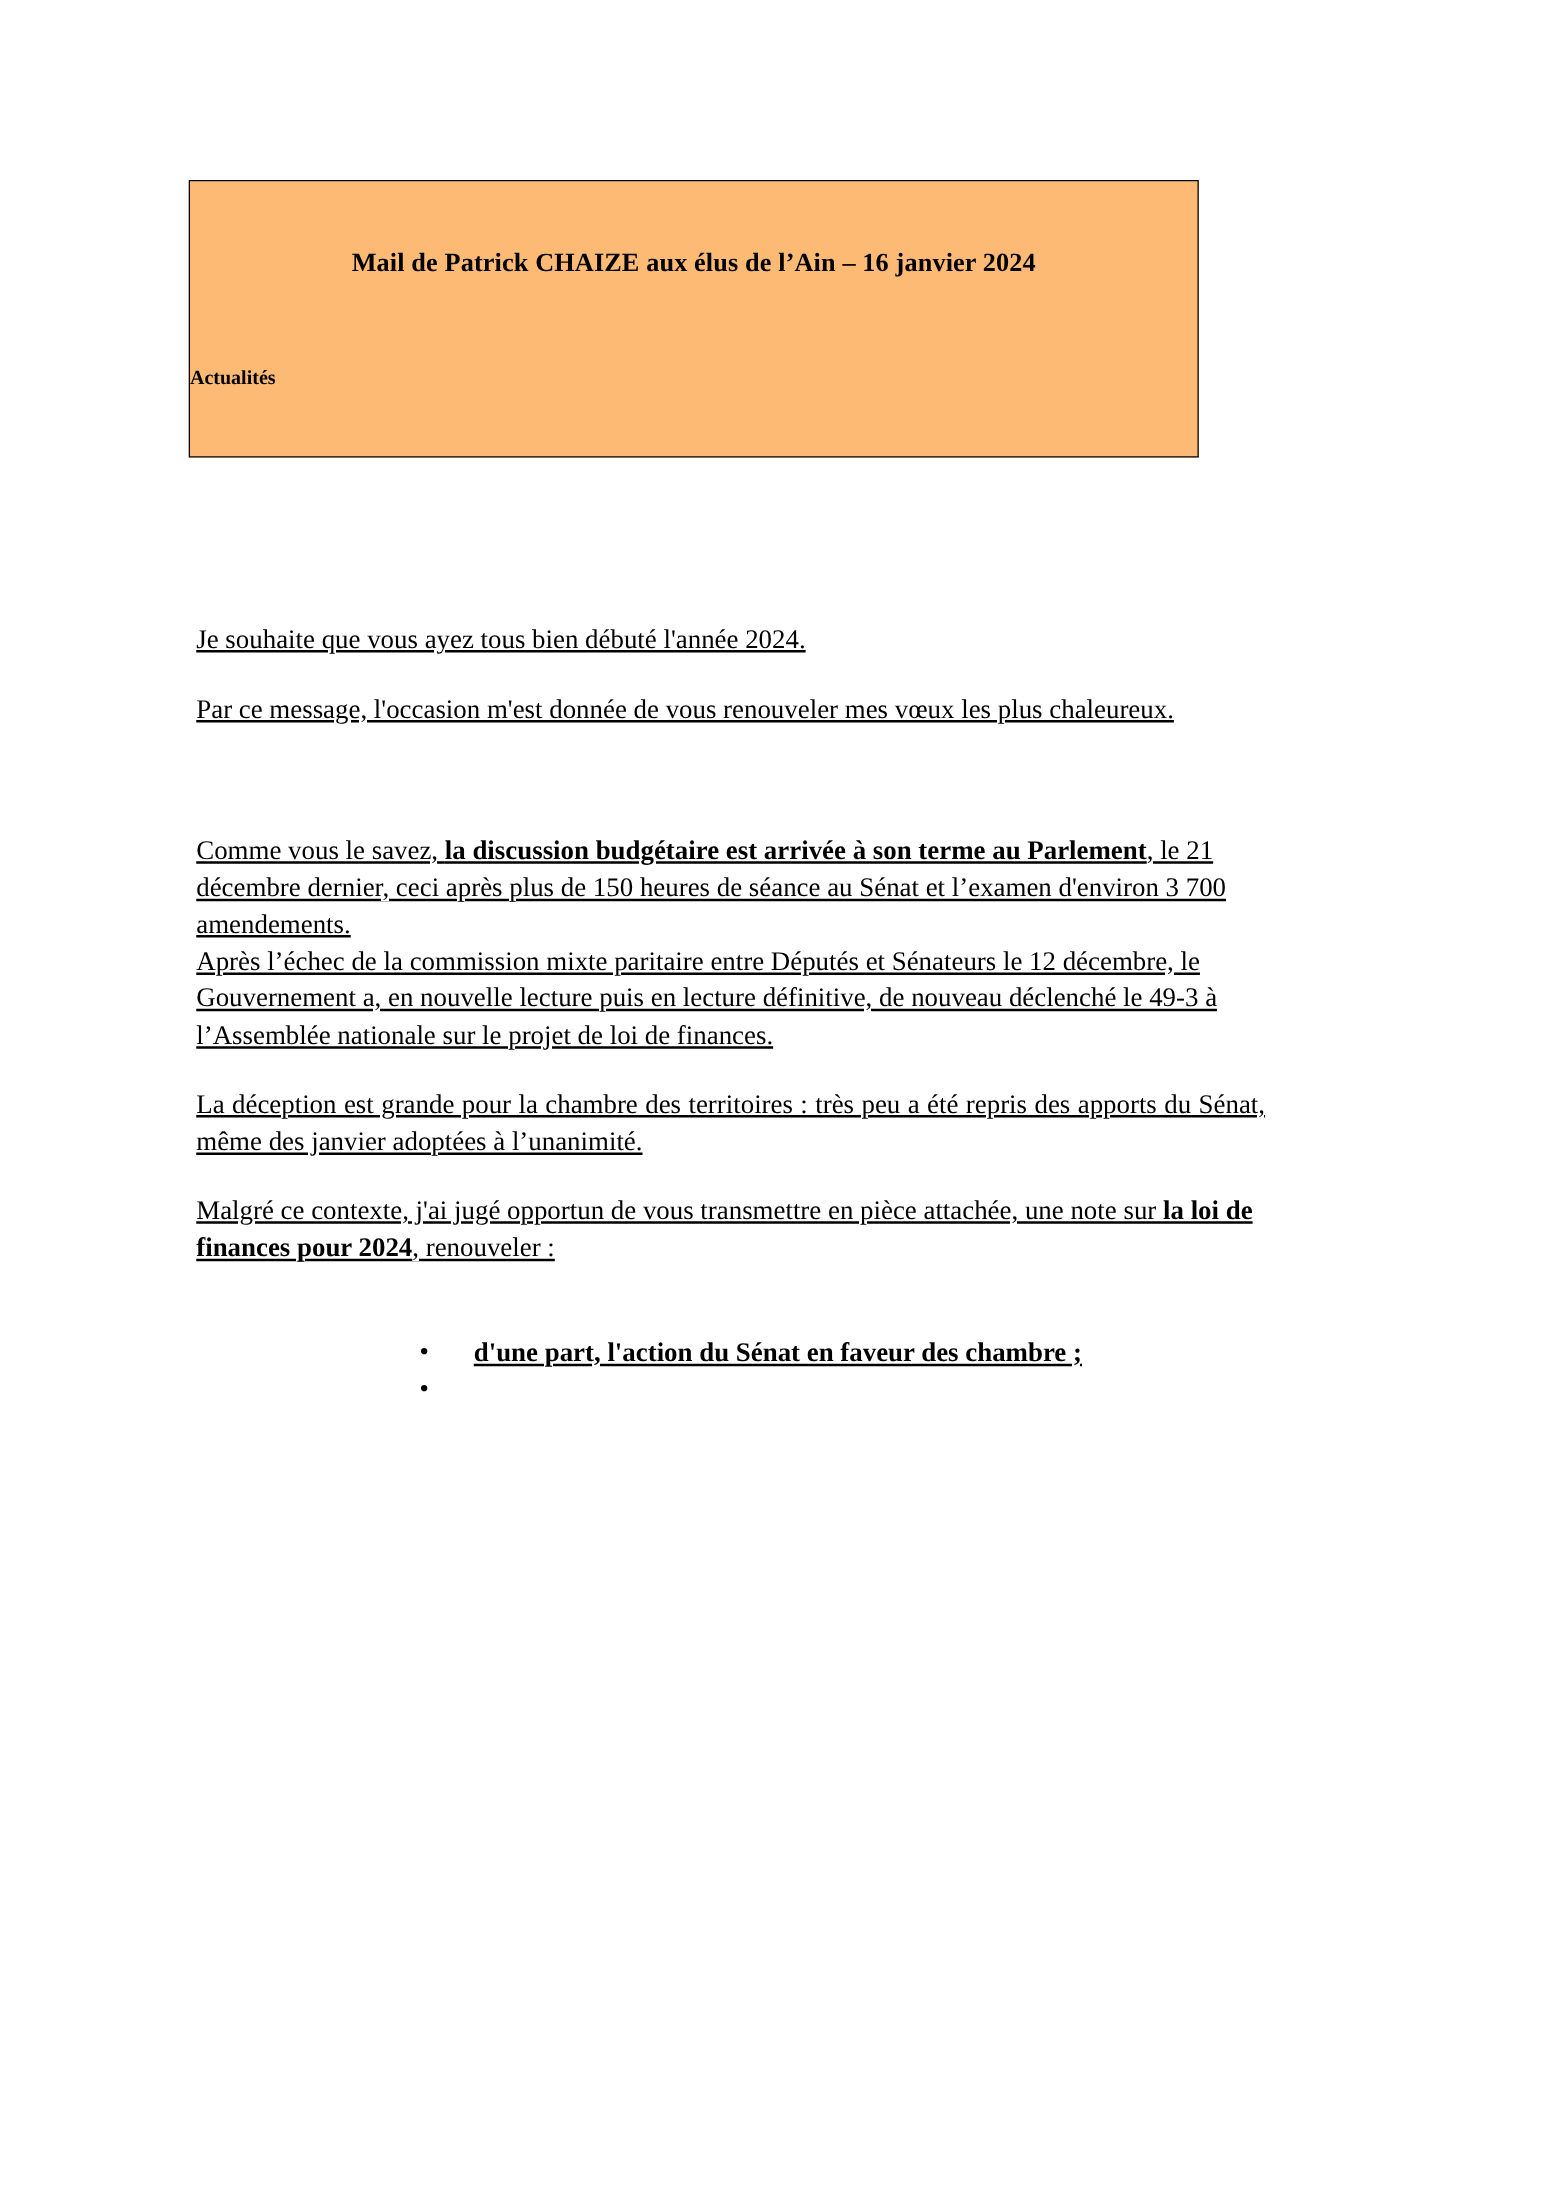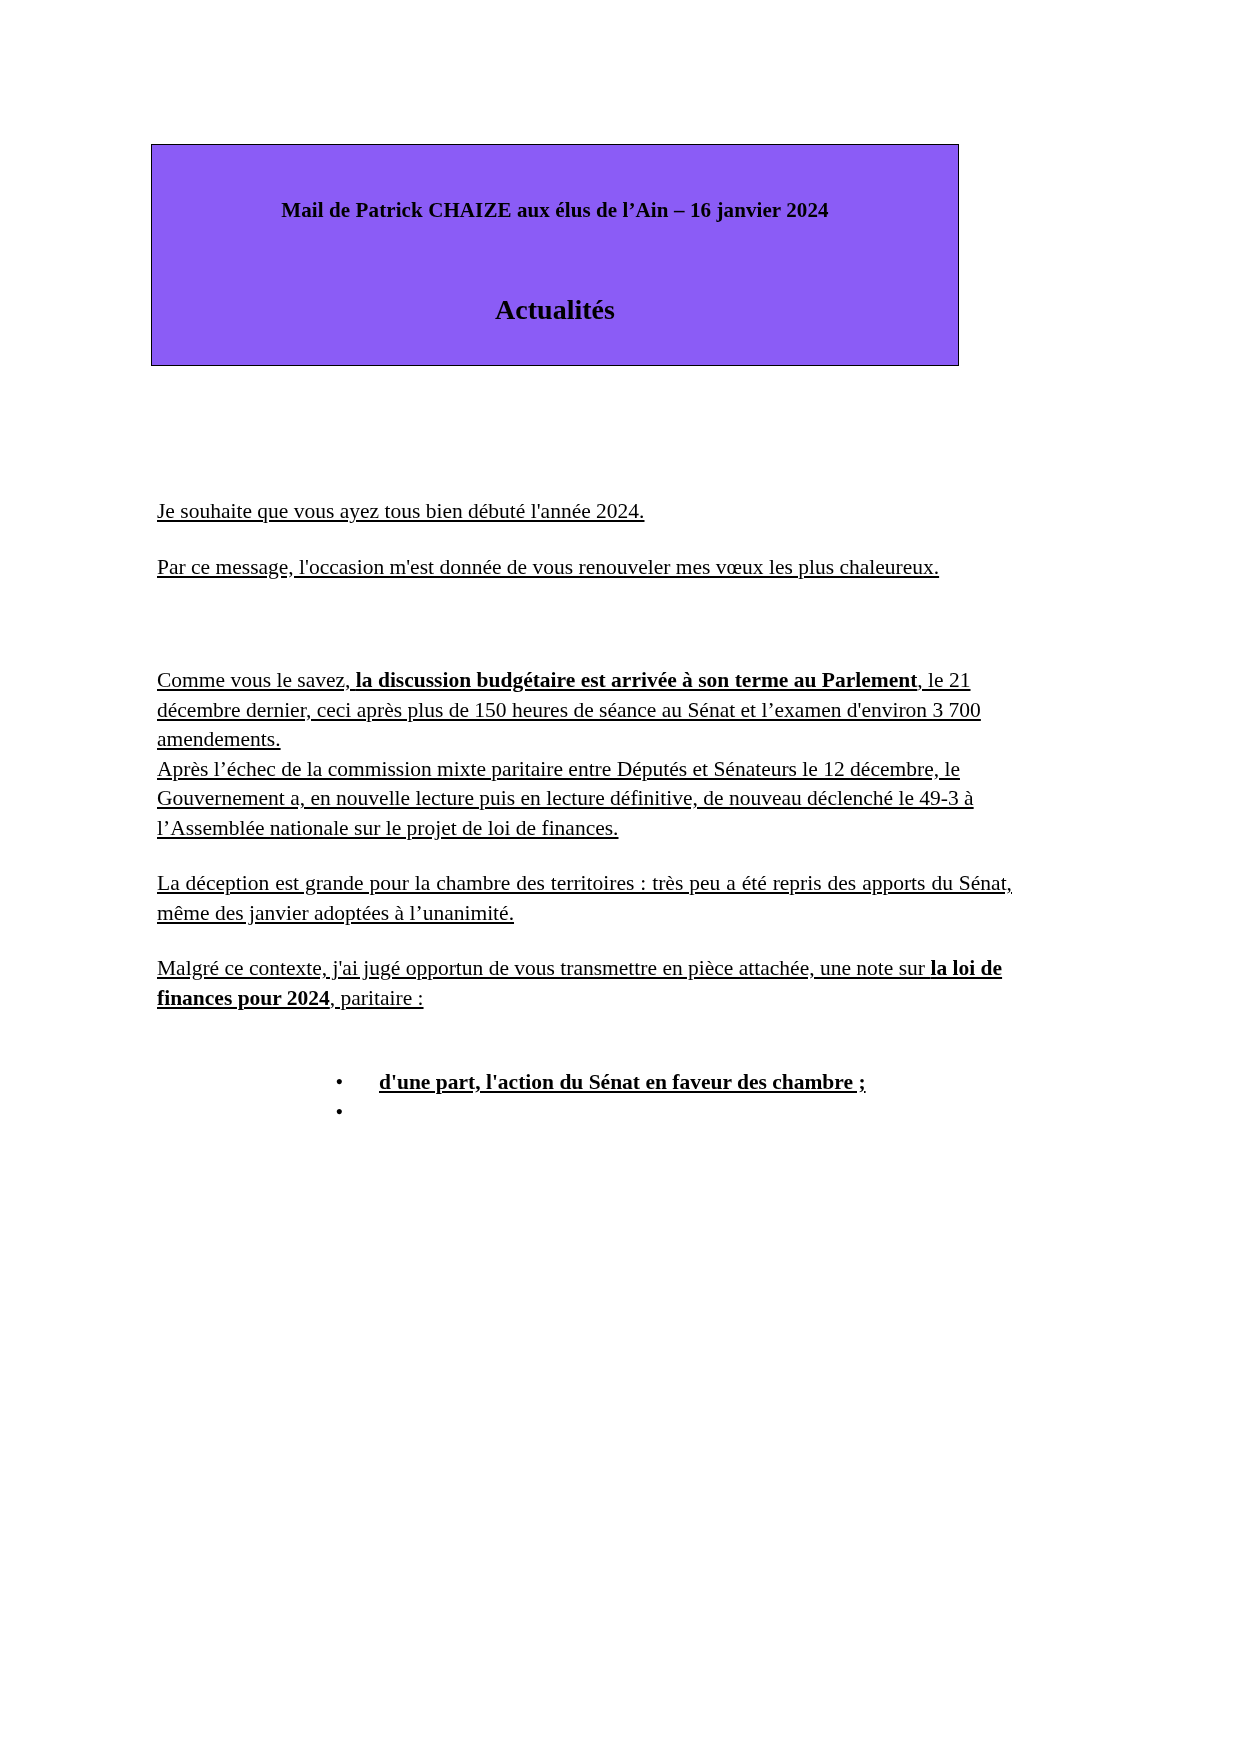--- a/index.html
+++ b/index.html
@@ -27,42 +27,41 @@
 
   
   .header-box {
     position: absolute;
     left: 151px;
     top: 144px;
     width: 808px;
     height: 222px;
     border: 1px solid #000000;
     box-sizing: border-box;
-    background: #8b5cf6;
+    background: #fdba74;
     padding-left: 42px;
   }
   .header-title {
     position: absolute;
     left: 0;
     top: 53px;
     width: 100%;
     text-align: center;
     font-weight: bold;
     font-size: 21px;
     letter-spacing: 0.1px;
     line-height: 1.2;
   }
   .header-subtitle {
     position: absolute;
     left: 0;
     top: 148px;
     width: 100%;
-    text-align: center;
     font-weight: bold;
-    font-size: 28px;
+    font-size: 16px;
     line-height: 1.2;
   }
 
   
   .body-area {
     position: absolute;
     left: 157px;
     top: 497px;
     width: 855px;
     text-decoration: underline;
@@ -130,21 +129,21 @@
     <p class="para"><span>Comme vous le savez, </span><b>la discussion budgétaire est arrivée à son terme au Parlement</b><span>, le 21 décembre dernier, ceci après plus de 150 heures de séance au Sénat et l’examen d'environ 3 700 amendements.</span></p>
 
     <p class="para">Après l’échec de la commission mixte paritaire entre Députés et Sénateurs le 12 décembre, le Gouvernement a, en nouvelle lecture puis en lecture définitive, de nouveau déclenché le 49-3 à l’Assemblée nationale sur le projet de loi de finances.</p>
 
     <div class="gap-sm"></div>
 
     <p class="para justify">La déception est grande pour la chambre des territoires : très peu a été repris des apports du Sénat, même des janvier adoptées à l’unanimité.</p>
 
     <div class="gap-sm"></div>
 
-    <p class="para"><span>Malgré ce contexte, j'ai jugé opportun de vous transmettre en pièce attachée, une note sur </span><b>la loi de finances pour 2024</b><span>, paritaire :</span></p>
+    <p class="para"><span>Malgré ce contexte, j'ai jugé opportun de vous transmettre en pièce attachée, une note sur </span><b>la loi de finances pour 2024</b><span>, renouveler :</span></p>
 
     <div class="gap-md"></div>
 
     <ul class="bullets">
       <li><span class="bullet-marker">•</span><span>d'une part, l'action du Sénat en faveur des chambre ;</span></li>
       <li><span class="bullet-marker">•</span></li>
     </ul>
 
     <div class="gap-md"></div>
 

